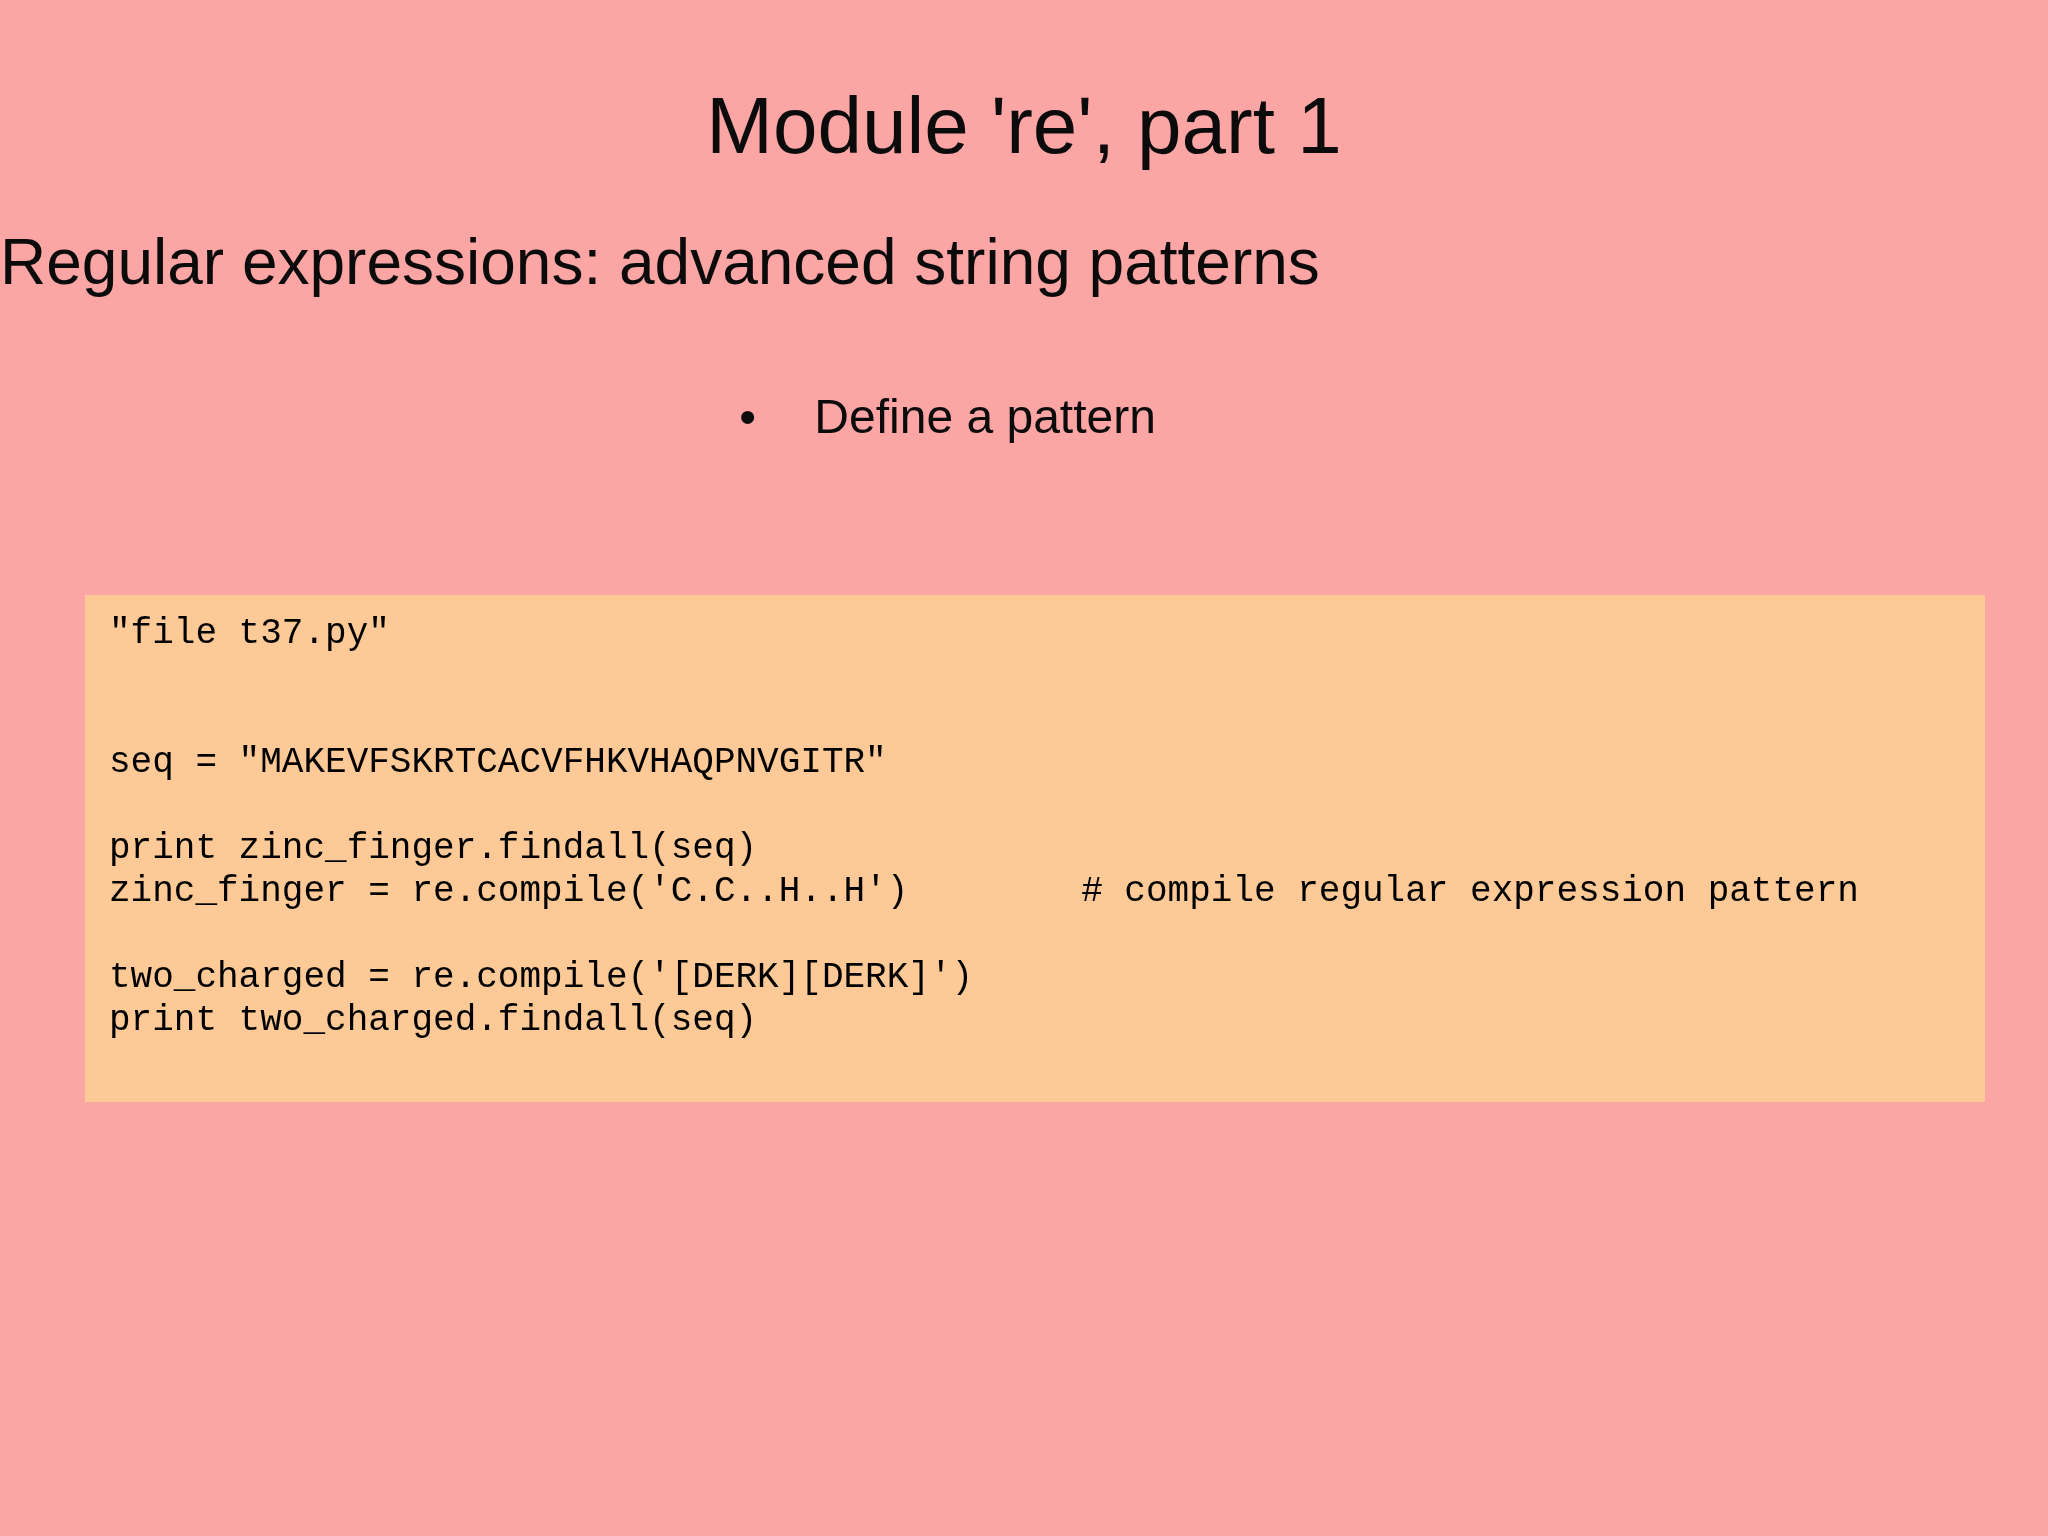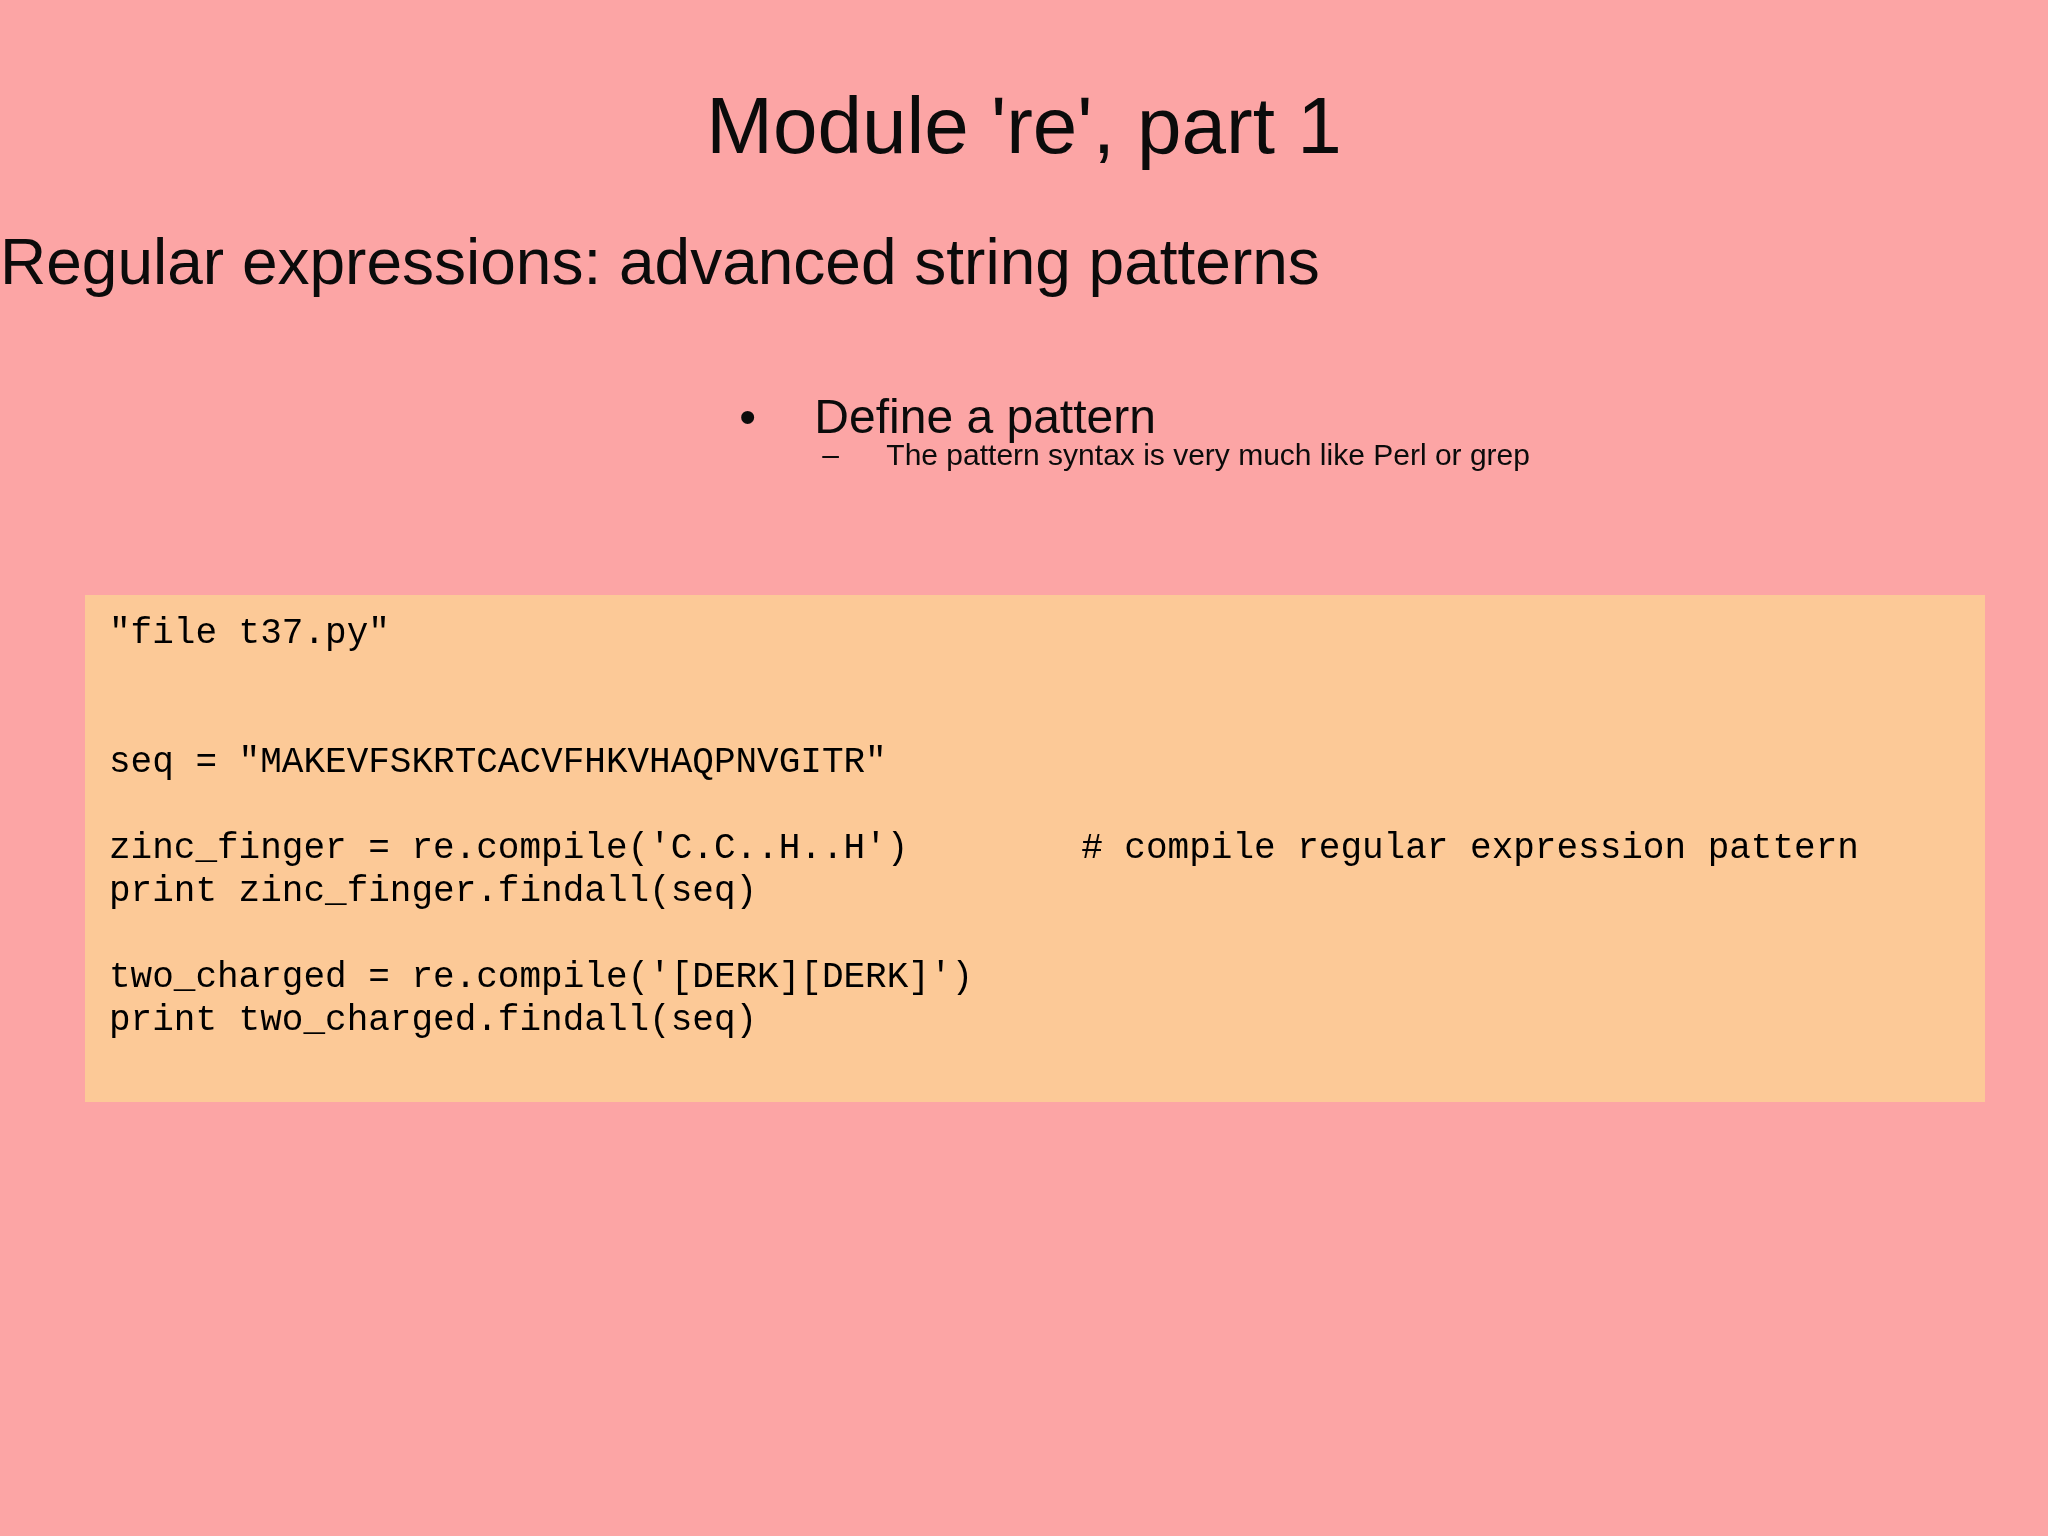--- a/index.html
+++ b/index.html
@@ -53,36 +53,33 @@
 <div class="slide">
 
   <h1 class="title">Module 're', part 1</h1>
 
   <h2 class="subtitle">Regular expressions: advanced string patterns</h2>
 
   <div class="bullet l1" style="top:345px">
     <span class="marker">•</span><span>Define a pattern</span>
   </div>
 
-  <div class="bullet l2" style="top:410px">
-    <span class="marker">–</span><span>The pattern syntax is very much like Perl or grep</span>
-  </div>
 
 
   <div class="bullet l1" style="top:542px">
     <span class="marker">•</span><span>Process the results</span>
   </div>
 
   <div class="codebox code-main" style="background-color: rgb(252, 201, 151);">
     <div class="code-line">"file t37.py"</div>
     <div class="code-line"></div>
     <div class="code-line"></div>
     <div class="code-line">seq = "MAKEVFSKRTCACVFHKVHAQPNVGITR"</div>
     <div class="code-line"></div>
+    <div class="code-line">print zinc_finger.findall(seq)</div>
     <div class="code-line">zinc_finger = re.compile('C.C..H..H')        # compile regular expression pattern</div>
-    <div class="code-line">print zinc_finger.findall(seq)</div>
     <div class="code-line"></div>
     <div class="code-line">two_charged = re.compile('[DERK][DERK]')</div>
     <div class="code-line">print two_charged.findall(seq)</div>
   </div>
 
 
 </div>
 
 </body></html>

